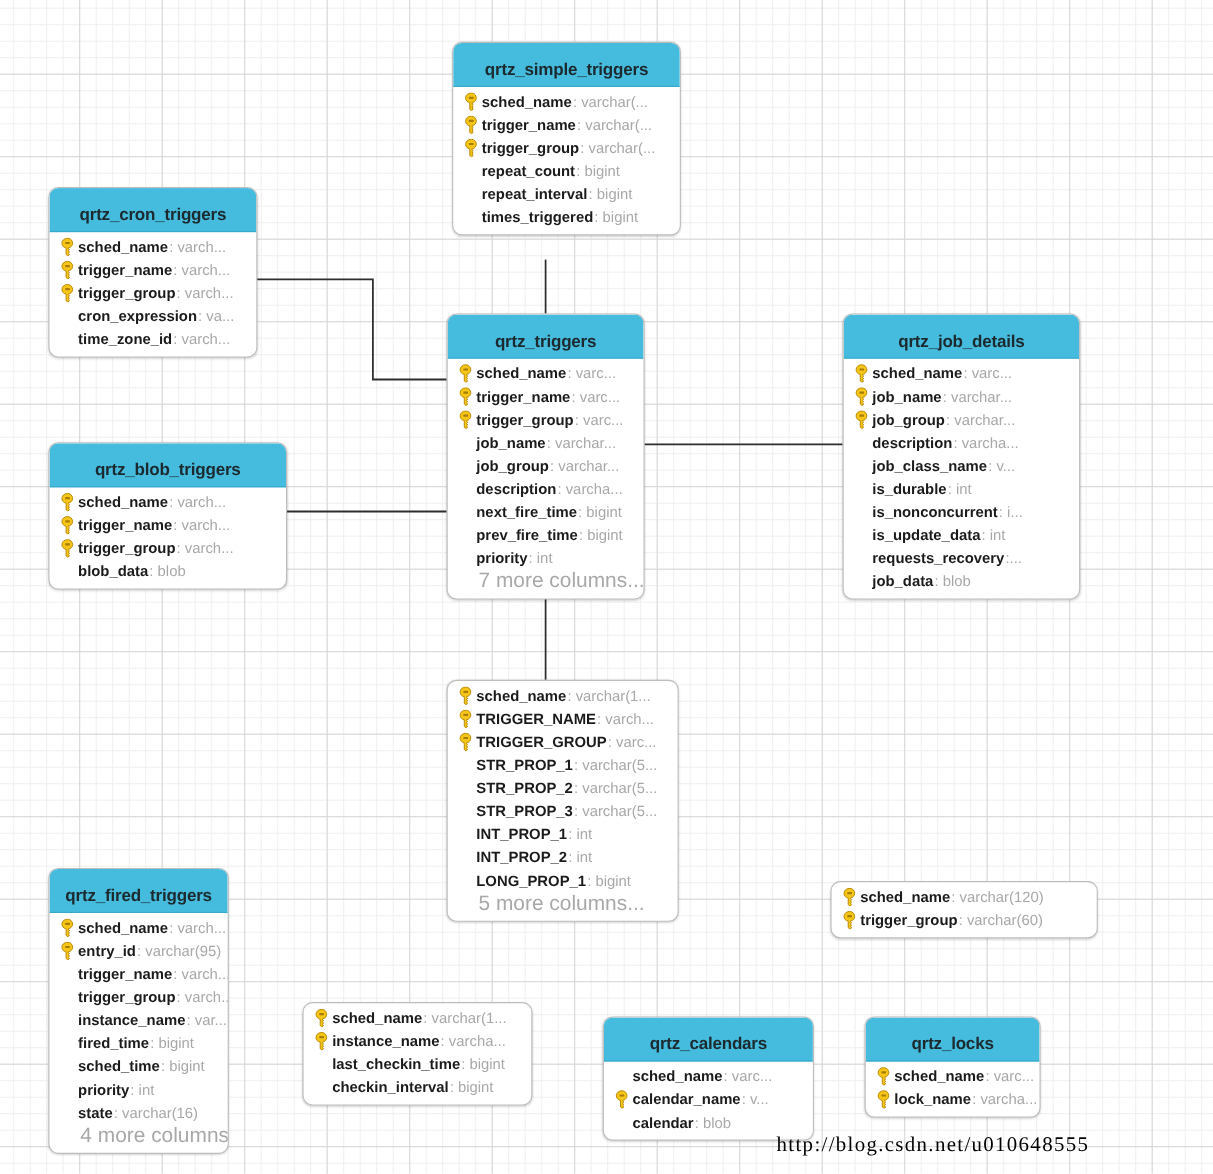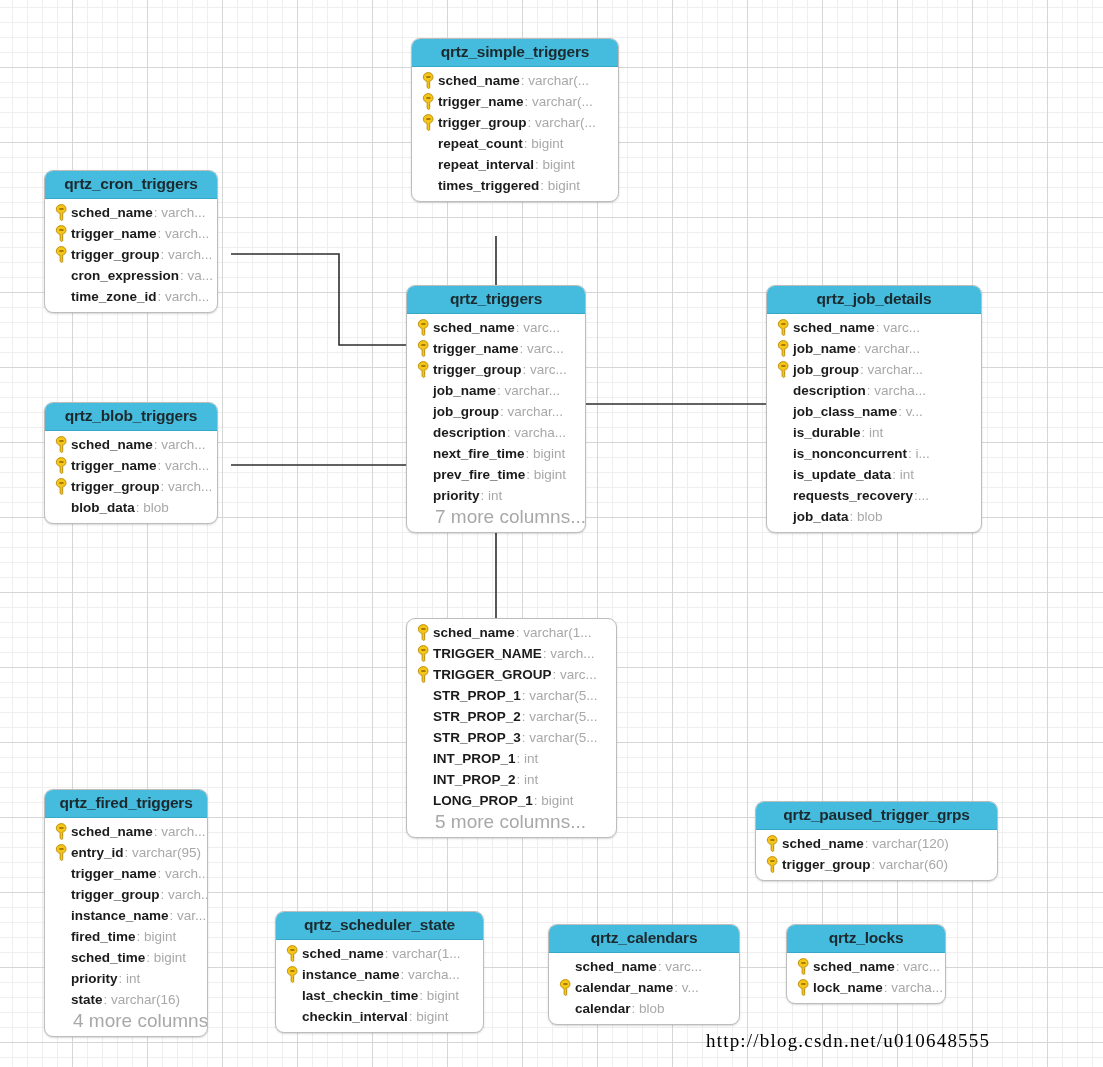--- a/index.html
+++ b/index.html
@@ -50,21 +50,21 @@
     box-shadow: 0 1px 2px rgba(0,0,0,0.16);
     overflow: hidden;
   }
   .table-title {
     background: #45bcdd;
     color: #1c2a2f;
     font-weight: bold;
     font-size: 15.5px;
     letter-spacing: -0.2px;
     text-align: center;
-    padding: 5px 6px 6px 6px;
+    padding: 17px 6px 6px 6px;
     line-height: 1.05;
     white-space: nowrap;
     border-bottom: 1px solid #36a8c8;
   }
   .cols { padding: 3px 0 5px 0; }
   .col-row {
     display: flex;
     align-items: center;
     height: 21px;
     padding-left: 6px;
@@ -167,21 +167,21 @@
           <span class="col-name">repeat_interval</span>
           <span class="col-type">: bigint</span>
         </div>
         <div class="col-row">
           <span class="keycell"></span>
           <span class="col-name">times_triggered</span>
           <span class="col-type">: bigint</span>
         </div>
       </div>
     </div>
-    <div class="table-box" style="left: 44px; top: 170px; width: 174px;">
+    <div class="table-box" style="left: 44px; top: 170px; width: 190px;">
       <div class="table-title">qrtz_cron_triggers</div>
       <div class="cols">
         <div class="col-row">
           <span class="keycell">
             <svg width="13" height="17" viewBox="0 0 13 17">
               <path d="M6.5 0.6 C3.4 0.6 1.3 2.6 1.3 5.1 C1.3 7.3 2.9 9.0 5.1 9.4 L5.1 15.4 L6.6 16.6 L8.2 15.3 L7.0 14.2 L8.2 13.1 L7.0 12.0 L8.2 10.9 L7.0 9.8 L7.0 9.4 C9.3 9.0 11.0 7.3 11.0 5.1 C11.0 2.6 9.0 0.6 6.5 0.6 Z" fill="#f5c518" stroke="#b98a07" stroke-width="0.9" stroke-linejoin="round"></path>
               <rect x="4.3" y="3.9" width="4.2" height="2.0" rx="0.5" fill="#a87c05"></rect>
             </svg>
           </span>
           <span class="col-name">sched_name</span>
@@ -348,21 +348,21 @@
           <span class="col-name">requests_recovery</span>
           <span class="col-type">:...</span>
         </div>
         <div class="col-row">
           <span class="keycell"></span>
           <span class="col-name">job_data</span>
           <span class="col-type">: blob</span>
         </div>
       </div>
     </div>
-    <div class="table-box" style="left: 44px; top: 402px; width: 174px;">
+    <div class="table-box" style="left: 44px; top: 402px; width: 217px;">
       <div class="table-title">qrtz_blob_triggers</div>
       <div class="cols">
         <div class="col-row">
           <span class="keycell">
             <svg width="13" height="17" viewBox="0 0 13 17">
               <path d="M6.5 0.6 C3.4 0.6 1.3 2.6 1.3 5.1 C1.3 7.3 2.9 9.0 5.1 9.4 L5.1 15.4 L6.6 16.6 L8.2 15.3 L7.0 14.2 L8.2 13.1 L7.0 12.0 L8.2 10.9 L7.0 9.8 L7.0 9.4 C9.3 9.0 11.0 7.3 11.0 5.1 C11.0 2.6 9.0 0.6 6.5 0.6 Z" fill="#f5c518" stroke="#b98a07" stroke-width="0.9" stroke-linejoin="round"></path>
               <rect x="4.3" y="3.9" width="4.2" height="2.0" rx="0.5" fill="#a87c05"></rect>
             </svg>
           </span>
           <span class="col-name">sched_name</span>
@@ -515,21 +515,20 @@
         </div>
         <div class="col-row">
           <span class="keycell"></span>
           <span class="col-name">state</span>
           <span class="col-type">: varchar(16)</span>
         </div>
         <div class="more-row">4 more columns...</div>
       </div>
     </div>
     <div class="table-box" style="left: 755px; top: 801px; width: 243px;">
-      <div class="table-title">qrtz_paused_trigger_grps</div>
       <div class="cols">
         <div class="col-row">
           <span class="keycell">
             <svg width="13" height="17" viewBox="0 0 13 17">
               <path d="M6.5 0.6 C3.4 0.6 1.3 2.6 1.3 5.1 C1.3 7.3 2.9 9.0 5.1 9.4 L5.1 15.4 L6.6 16.6 L8.2 15.3 L7.0 14.2 L8.2 13.1 L7.0 12.0 L8.2 10.9 L7.0 9.8 L7.0 9.4 C9.3 9.0 11.0 7.3 11.0 5.1 C11.0 2.6 9.0 0.6 6.5 0.6 Z" fill="#f5c518" stroke="#b98a07" stroke-width="0.9" stroke-linejoin="round"></path>
               <rect x="4.3" y="3.9" width="4.2" height="2.0" rx="0.5" fill="#a87c05"></rect>
             </svg>
           </span>
           <span class="col-name">sched_name</span>
           <span class="col-type">: varchar(120)</span>
@@ -540,21 +539,20 @@
               <path d="M6.5 0.6 C3.4 0.6 1.3 2.6 1.3 5.1 C1.3 7.3 2.9 9.0 5.1 9.4 L5.1 15.4 L6.6 16.6 L8.2 15.3 L7.0 14.2 L8.2 13.1 L7.0 12.0 L8.2 10.9 L7.0 9.8 L7.0 9.4 C9.3 9.0 11.0 7.3 11.0 5.1 C11.0 2.6 9.0 0.6 6.5 0.6 Z" fill="#f5c518" stroke="#b98a07" stroke-width="0.9" stroke-linejoin="round"></path>
               <rect x="4.3" y="3.9" width="4.2" height="2.0" rx="0.5" fill="#a87c05"></rect>
             </svg>
           </span>
           <span class="col-name">trigger_group</span>
           <span class="col-type">: varchar(60)</span>
         </div>
       </div>
     </div>
     <div class="table-box" style="left: 275px; top: 911px; width: 209px;">
-      <div class="table-title">qrtz_scheduler_state</div>
       <div class="cols">
         <div class="col-row">
           <span class="keycell">
             <svg width="13" height="17" viewBox="0 0 13 17">
               <path d="M6.5 0.6 C3.4 0.6 1.3 2.6 1.3 5.1 C1.3 7.3 2.9 9.0 5.1 9.4 L5.1 15.4 L6.6 16.6 L8.2 15.3 L7.0 14.2 L8.2 13.1 L7.0 12.0 L8.2 10.9 L7.0 9.8 L7.0 9.4 C9.3 9.0 11.0 7.3 11.0 5.1 C11.0 2.6 9.0 0.6 6.5 0.6 Z" fill="#f5c518" stroke="#b98a07" stroke-width="0.9" stroke-linejoin="round"></path>
               <rect x="4.3" y="3.9" width="4.2" height="2.0" rx="0.5" fill="#a87c05"></rect>
             </svg>
           </span>
           <span class="col-name">sched_name</span>
           <span class="col-type">: varchar(1...</span>

